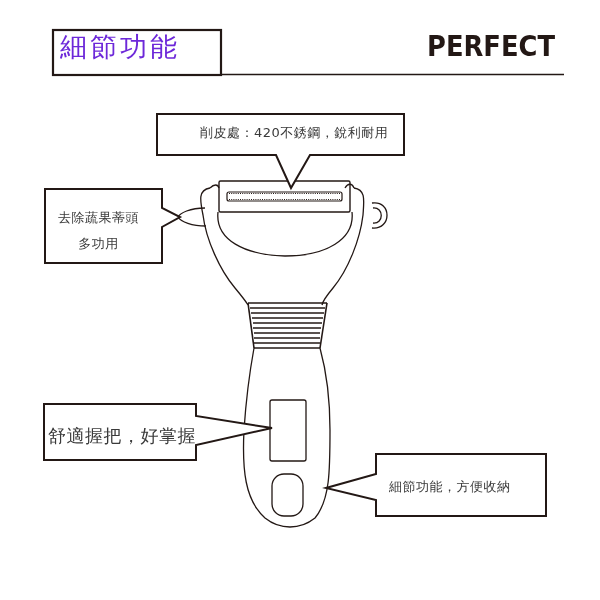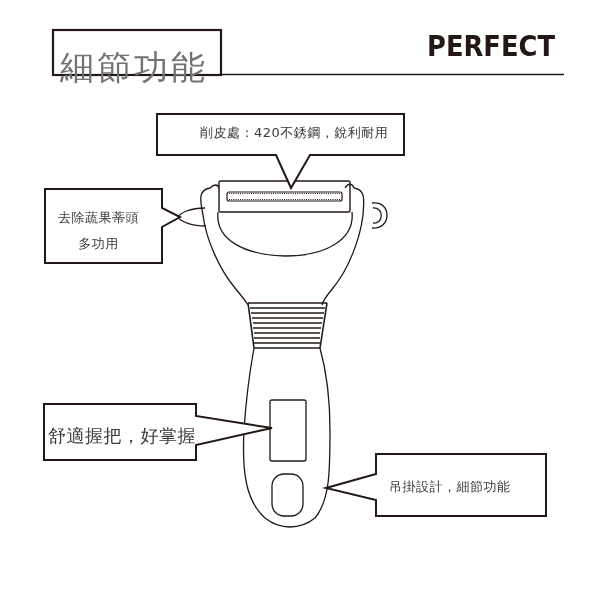--- a/index.html
+++ b/index.html
@@ -1,21 +1,21 @@
 <!DOCTYPE html>
 <html><head>
   <meta charset="utf-8">
   <style>
     html, body { margin: 0; padding: 0; background: #ffffff; }
     body { width: 600px; height: 600px; position: relative; overflow: hidden;
            font-family: "DejaVu Sans", "Liberation Sans", sans-serif; color: #231815; }
     .stage { position: absolute; left: 0; top: 0; width: 600px; height: 600px; }
     svg { position: absolute; left: 0; top: 0; }
     .txt { position: absolute; white-space: nowrap; color: #3a3a3a; }
-    .title { left: 60px; top: 45px; font-size: 34px; letter-spacing: 3px; color: #737373; }
+    .title { left: 60px; top: 29px; font-size: 27px; letter-spacing: 3px; color: #6d28d9; }
     .brand { position: absolute; left: 427px; top: 30px; font-family: "DejaVu Sans", sans-serif;
              font-weight: bold; font-size: 28px; letter-spacing: 0px; color: #231815;
              transform: scaleX(0.92); transform-origin: left top; }
     .c1 { left: 200px; top: 124px; font-size: 13px; letter-spacing: 0.5px; }
     .c2 { left: 58px; top: 205px; font-size: 13px; line-height: 26px; letter-spacing: 0.5px; text-align: center; }
     .c3 { left: 48px; top: 424px; font-size: 18px; letter-spacing: 0.5px; }
     .c4 { left: 389px; top: 478px; font-size: 13px; letter-spacing: 0.5px; }
   </style>
 </head>
 <body>
@@ -83,14 +83,14 @@
 
   <div class="txt title">細節功能</div>
   <div class="brand">PERFECT</div>
 
   <div class="txt c1">削皮處：420不銹鋼，銳利耐用</div>
   <div class="txt c2">
     <div>去除蔬果蒂頭</div>
     <div>多功用</div>
   </div>
   <div class="txt c3">舒適握把，好掌握</div>
-  <div class="txt c4">吊掛設計，細節功能</div>
+  <div class="txt c4">細節功能，方便收納</div>
 </div>
 
 </body></html>

